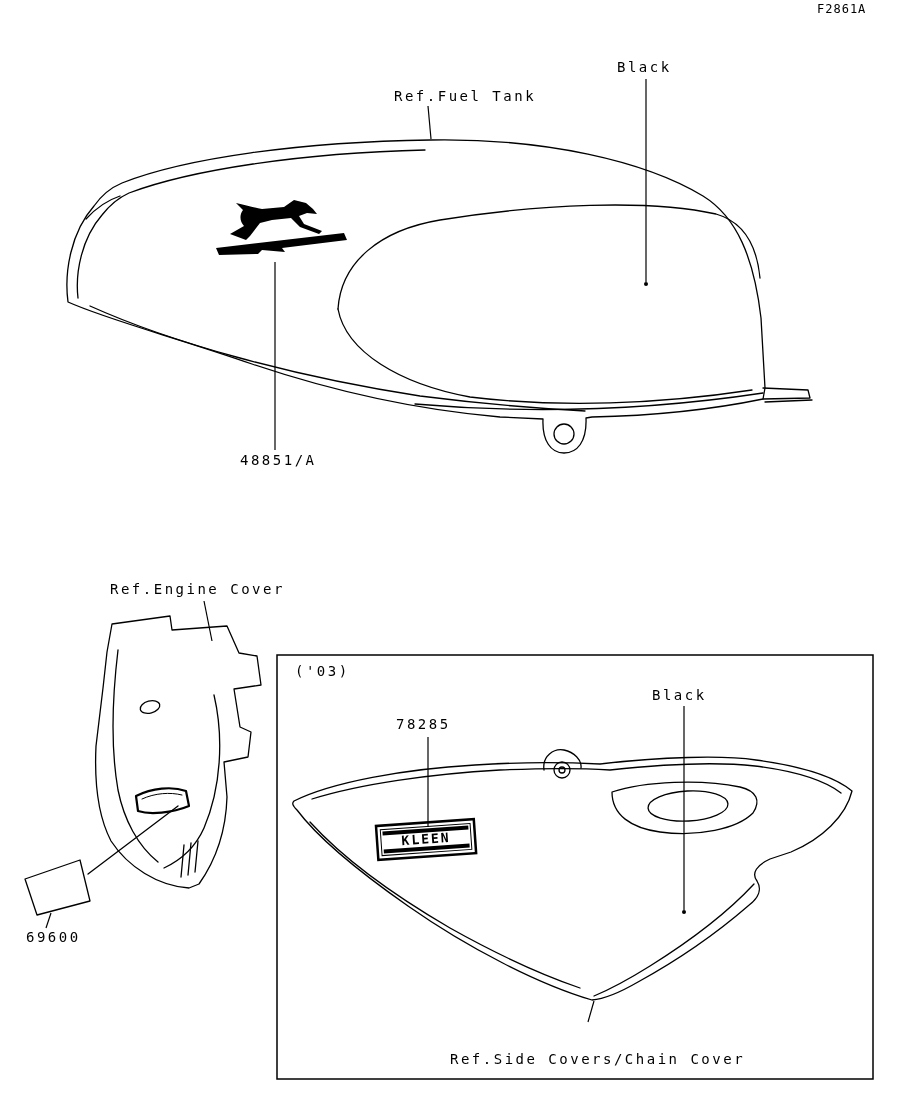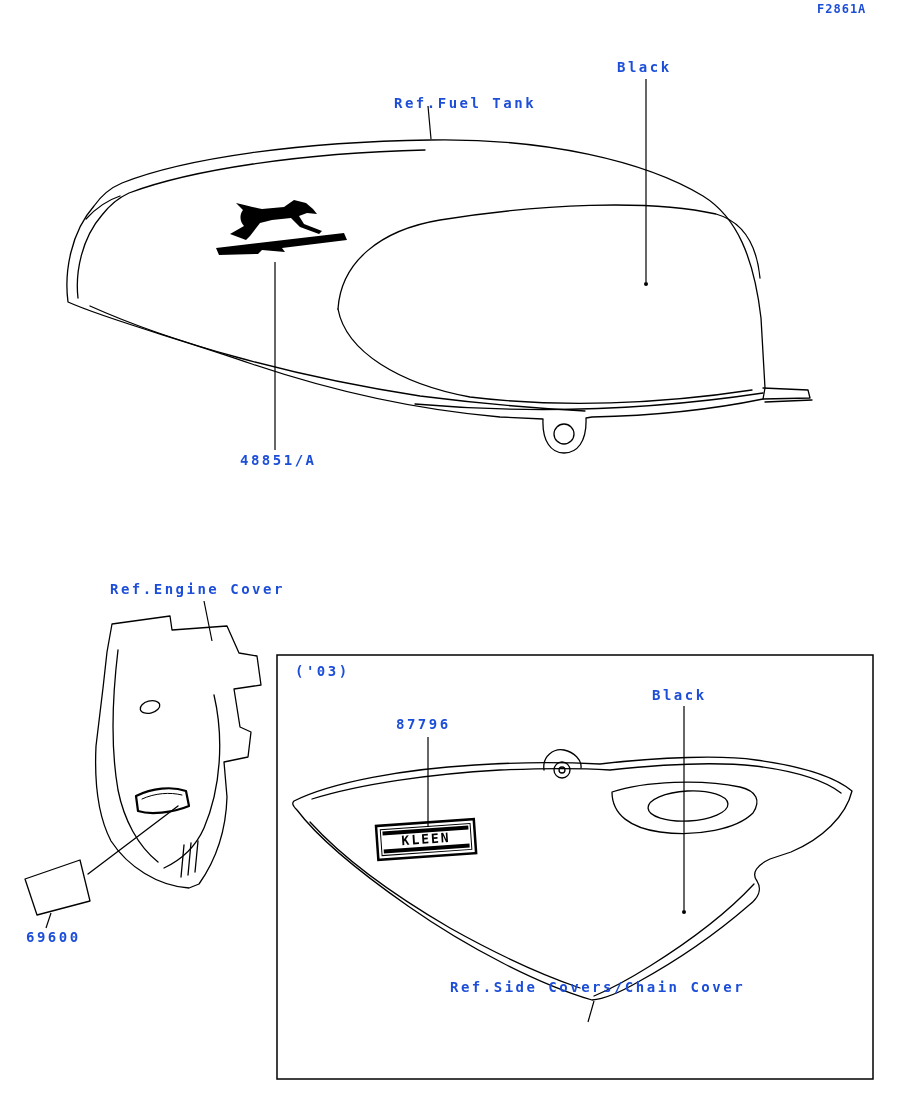--- a/index.html
+++ b/index.html
@@ -7,24 +7,24 @@
     width:914px;height:1103px;
     background:#ffffff;
     position:relative;
     overflow:hidden;
     font-family:"DejaVu Sans Mono", monospace;
   }
   #linework{position:absolute;left:0;top:0;}
   .label{
     position:absolute;
     font-family:"DejaVu Sans Mono", monospace;
-    font-weight:bold;
+    font-weight:normal;
     font-size:14px;
     letter-spacing:2.5px;
-    color:#1d4ed8;
+    color:#000000;
     white-space:nowrap;
     line-height:1.1;
   }
   .fig-code{font-size:12px;letter-spacing:1px;}
 </style>
 </head>
 <body>
 
 <svg id="linework" width="914" height="1103" viewBox="0 0 914 1103" xmlns="http://www.w3.org/2000/svg">
 
@@ -88,29 +88,29 @@
     <path d="M 46,928 L 51,913"></path>
     <path d="M 428,737 L 428,827"></path>
     <path d="M 684,706 L 684,910"></path>
     <circle cx="684" cy="912" r="2" fill="#000" stroke="none"></circle>
     <path d="M 588,1022 L 594,1001"></path>
   </g>
 </svg>
 
 <div class="label fig-code" style="left:817px;top:3px;">F2861A</div>
 
-<div class="label" style="left:352px;top:96px;padding-left:42px;">Ref.Fuel Tank</div>
+<div class="label" style="left:352px;top:89px;padding-left:42px;">Ref.Fuel Tank</div>
 
 <div class="label" style="left:617px;top:60px;">Black</div>
 
 <div class="label" style="left:240px;top:453px;">48851/A</div>
 
 <div class="label" style="left:110px;top:582px;">Ref.Engine Cover</div>
 
 <div class="label" style="left:26px;top:930px;">69600</div>
 
 <div class="label" style="left:295px;top:664px;">('03)</div>
 
-<div class="label" style="left:396px;top:717px;">87796</div>
+<div class="label" style="left:396px;top:717px;">78285</div>
 
 <div class="label" style="left:652px;top:688px;">Black</div>
 
-<div class="label" style="left:450px;top:980px;">Ref.Side Covers/Chain Cover</div>
+<div class="label" style="left:450px;top:1052px;">Ref.Side Covers/Chain Cover</div>
 
 </body></html>

